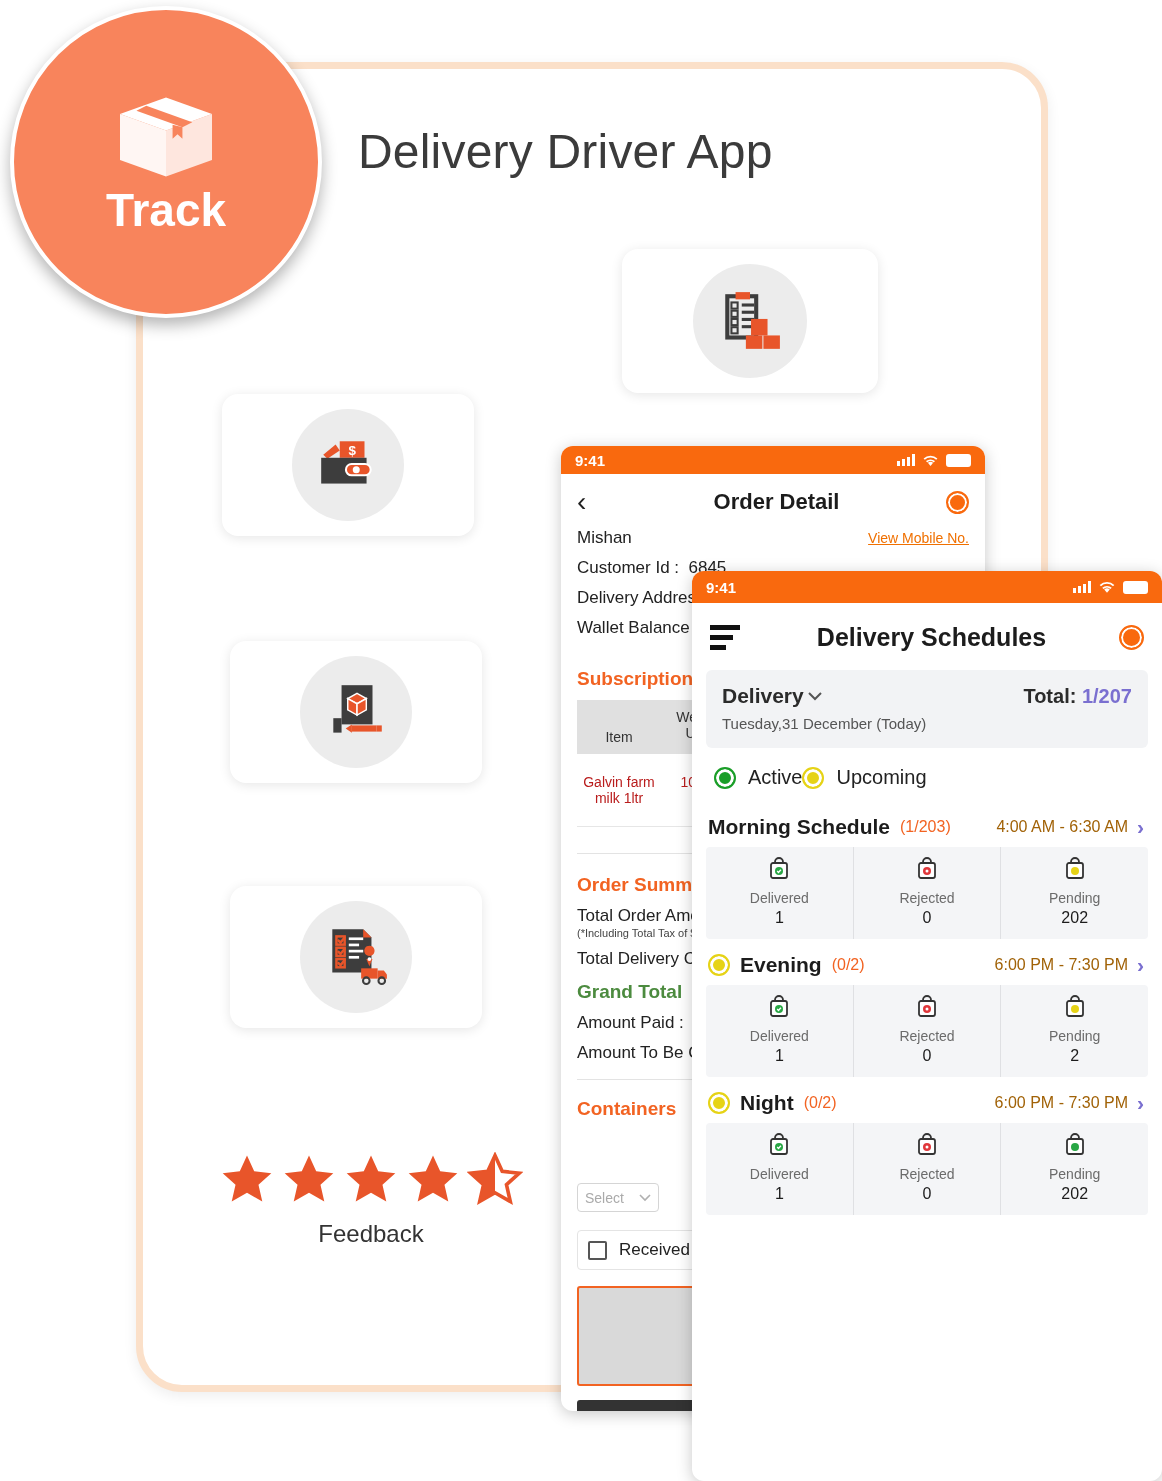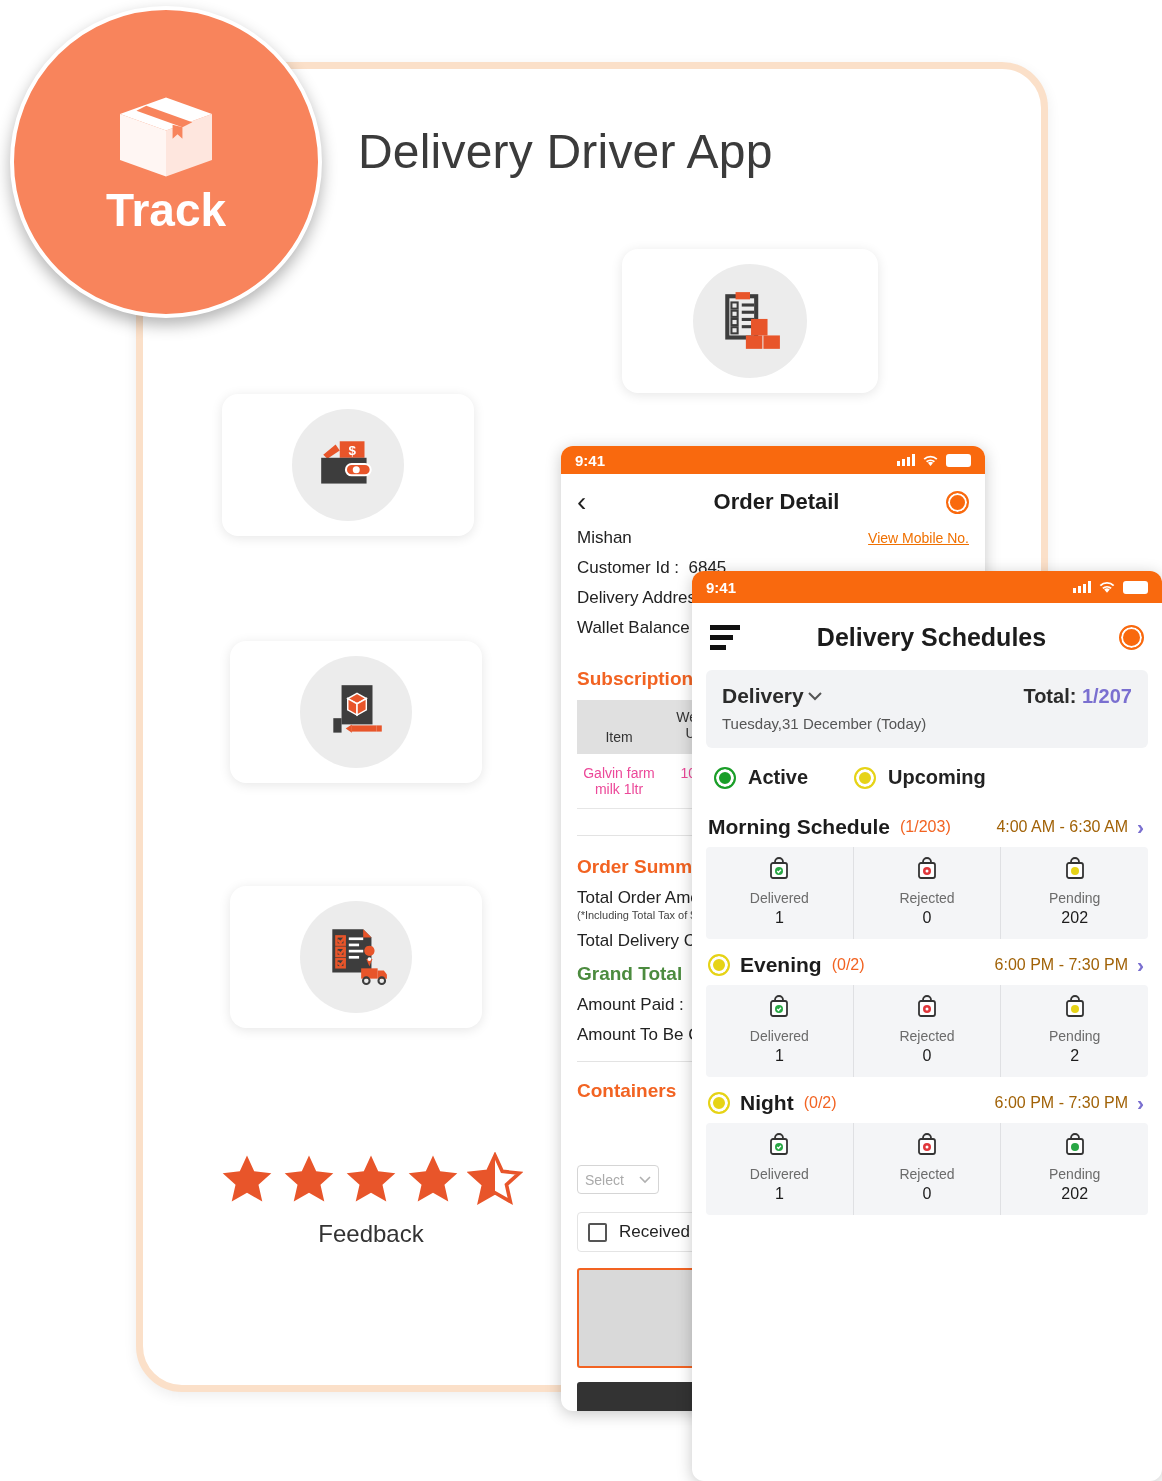--- a/index.html
+++ b/index.html
@@ -114,21 +114,21 @@
   .od-link { font-size: 14px; color: #f07000; text-decoration: underline; white-space: nowrap; }
   .od-line { font-size: 17px; color: #222; margin-top: 10px; white-space: nowrap; }
   .od-amt { color: #f9690e; }
   .od-sechead { font-size: 19px; font-weight: bold; color: #f26322; margin-top: 30px; white-space: nowrap; }
   .od-table { margin-top: 10px; }
   .od-thead { background: #e0e0e0; display: flex; }
   .od-th { padding: 9px 6px; font-size: 14px; color: #333; text-align: center; }
   .od-th.c1 { width: 84px; display: flex; align-items: center; justify-content: center; margin-top: 20px; }
   .od-th.c2 { width: 74px; }
   .od-trow { display: flex; border-bottom: 1px solid #e6e6e6; }
-  .od-td { padding: 11px 6px; font-size: 14px; color: #ec4899; text-align: center; }
+  .od-td { padding: 20px 6px; font-size: 14px; color: #b91c1c; text-align: center; }
   .od-td.c1 { width: 84px; }
   .od-td.c2 { width: 74px; }
   .od-summary { margin-top: 26px; border-top: 1px solid #e3e3e3; padding-top: 14px; }
   .od-sumline { font-size: 17px; color: #222; margin-top: 10px; white-space: nowrap; }
   .od-subnote { font-size: 11px; color: #444; margin-top: 1px; white-space: nowrap; }
   .od-grand { font-size: 19px; font-weight: bold; color: #4c8b3f; margin-top: 12px; }
   .od-divider { border-top: 1px solid #e3e3e3; margin-top: 16px; }
   .od-select-label { text-align: center; font-size: 18px; color: #333; margin-top: 34px; }
   .od-select {
     margin-top: 8px; width: 82px; height: 29px;
@@ -166,21 +166,21 @@
     border: 2px solid #f9690e; background: #f9690e;
     box-shadow: inset 0 0 0 2px #fff;
   }
   .ds-banner { margin: 4px 14px 0 14px; background: #f2f3f5; border-radius: 6px; padding: 14px 16px 16px 16px; }
   .ds-banner-top { display: flex; align-items: center; justify-content: space-between; }
   .ds-banner-left { display: flex; align-items: center; gap: 3px; }
   .ds-dtype { font-size: 21px; font-weight: bold; color: #2b2b2b; }
   .ds-total { font-size: 20px; font-weight: bold; color: #2b2b2b; }
   .ds-total b { color: #7a6fd0; font-weight: bold; }
   .ds-date { font-size: 15px; color: #555; margin-top: 7px; }
-  .ds-legend { display: flex; align-items: center; gap: 46px; padding: 18px 22px 6px 22px; font-weight: bold; }
+  .ds-legend { display: flex; align-items: center; padding: 18px 22px 6px 22px; }
   .ds-leg { display: flex; align-items: center; gap: 12px; }
   .ds-dot { width: 22px; height: 22px; border-radius: 50%; box-shadow: inset 0 0 0 3px #fff; }
   .ds-dot.green { background: #1a9e28; border: 2px solid #1a9e28; }
   .ds-dot.yellow { background: #e6d316; border: 2px solid #e6d316; }
   .ds-leg-label { font-size: 20px; color: #222; }
   .ds-list { padding: 6px 14px 0 14px; }
   .ds-item { margin-top: 12px; }
   .ds-item-head { display: flex; align-items: center; padding: 2px 4px 8px 2px; }
   .ds-head-left { display: flex; align-items: center; gap: 10px; flex: 1; }
   .ds-sname { font-size: 21px; font-weight: bold; color: #1c1c1c; }

